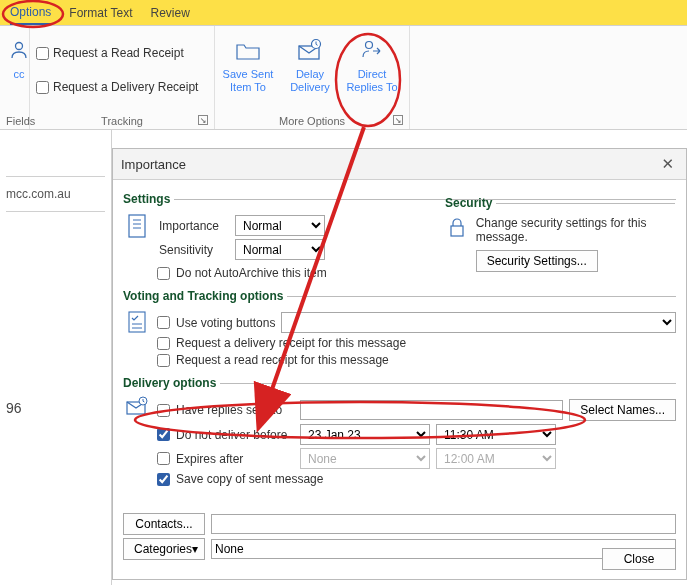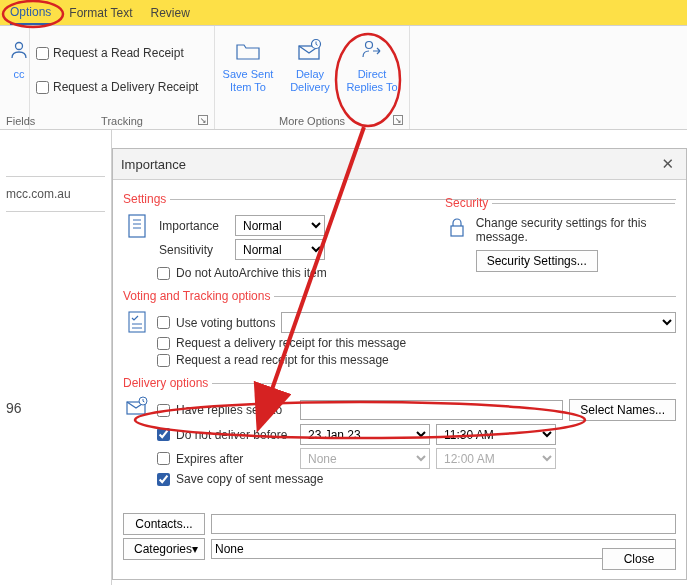--- a/index.html
+++ b/index.html
@@ -85,21 +85,21 @@
   }
   .dlg-title {
     display:flex; justify-content:space-between; align-items:center;
     padding:6px 8px; border-bottom:1px solid #d0d0d0; background:#f3f3f3;
     font-size:13px;
   }
   .dlg-body { padding: 6px 10px 10px 10px; position:relative; height: calc(100% - 30px); }
   fieldset {
     border:none; border-top:1px solid #bbb; margin:6px 0 2px 0; padding:6px 0 0 0;
   }
-  legend { padding:0 4px 0 0; color:#ef4444; font-size:12px; }
+  legend { padding:0 4px 0 0; color:#14532d; font-size:12px;font-weight:bold; }
   .row { display:flex; align-items:center; gap:6px; margin:3px 0; }
   .row .lab { width:70px; color:#333; }
   select, input[type=text] {
     font: inherit; border:1px solid #a7a7a7; background:#fff;
     height:20px; padding:0 3px;
   }
   select { height:21px; }
   input[type=checkbox] { width:13px; height:13px; margin:0; accent-color:#2f5fa8;}
   .btn {
     background:#fdfdfd; border:1px solid #a7a7a7; padding:2px 10px;

